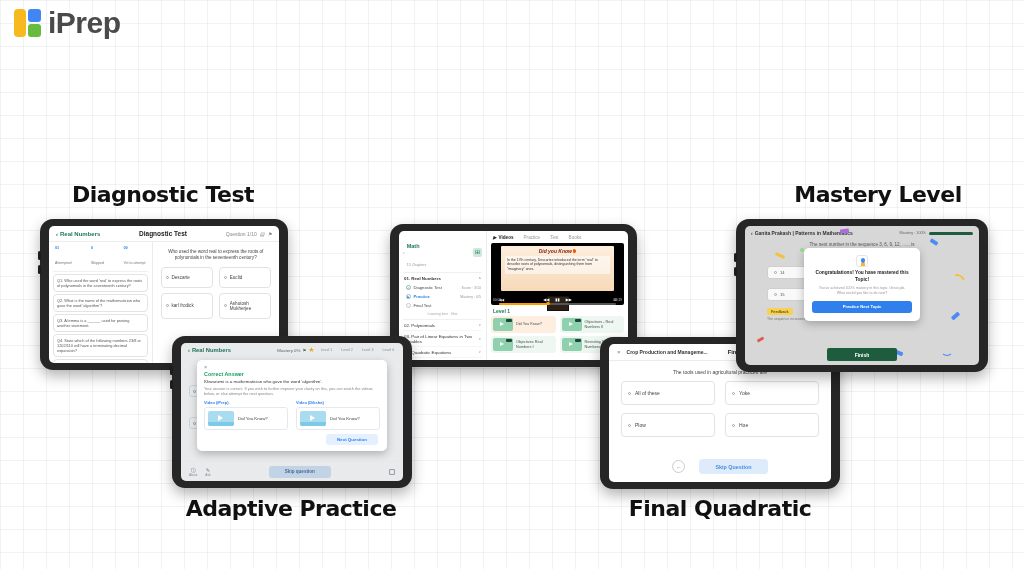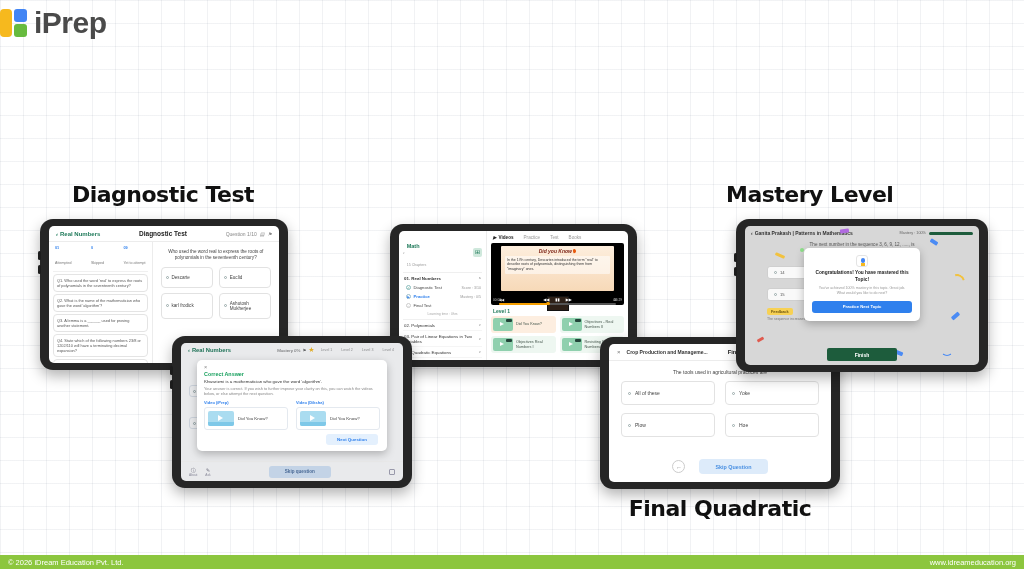--- a/index.html
+++ b/index.html
@@ -7,21 +7,21 @@
   body { font-family:"Liberation Sans", sans-serif; overflow:hidden; }
   .canvas {
     position:relative; width:1024px; height:569px; background-color:#ffffff;
     background-image:
       linear-gradient(rgba(120,130,150,0.10) 1px, transparent 1px),
       linear-gradient(90deg, rgba(120,130,150,0.10) 1px, transparent 1px);
     background-size:23px 23px; overflow:hidden;
   }
 
   
-  .logo { position:absolute; left:0; top:6px; display:flex; align-items:center; gap:4px;text-align:center; }
+  .logo { position:absolute; left:14px; top:6px; display:flex; align-items:center; gap:4px;text-align:center; }
   .logo-mark { position:relative; width:30px; height:32px; display:inline-block; }
   .logo-mark i { position:absolute; display:block; }
   .lm-y { left:0; top:2px; width:12px; height:28px; background:#f6b91e; border-radius:4px; }
   .lm-b { left:14px; top:2px; width:13px; height:13px; background:#4285f4; border-radius:3px; }
   .lm-g { left:14px; top:17px; width:13px; height:13px; background:#67bb3f; border-radius:3px; }
   .logo-text { font-size:30px; font-weight:700; color:#4a4a4a; letter-spacing:-0.5px; }
 
   
   .banner {
     position:absolute; left:38px; top:88px; width:948px; height:62px; background:#3b86f0;
@@ -30,21 +30,21 @@
   }
   .banner span {
     color:#fff; font-family:"DejaVu Sans", sans-serif; font-weight:800; font-size:27px;
     letter-spacing:-0.8px; white-space:nowrap; text-shadow:0 1px 2px rgba(0,0,0,0.15);
   }
 
   
   .sec-label { position:absolute; font-family:"DejaVu Sans", sans-serif; font-weight:800; color:#111; font-size:22px; letter-spacing:-0.5px; white-space:nowrap; }
   .lab-diag  { left:63px;  top:182px; width:200px; text-align:center; }
   .lab-remed { left:343px; top:182px; width:337px; text-align:center; }
-  .lab-mast  { left:726px; top:182px; width:180px; text-align:left; }
+  .lab-mast  { left:788px; top:182px; width:180px; text-align:center; }
   .lab-adapt { left:176px; top:496px; width:230px; text-align:center; }
   .lab-final { left:605px; top:496px; width:230px; text-align:center; }
 
   
   .tablet { position:absolute; background:#262626; border-radius:13px; padding:7px 9px;
     box-shadow:0 6px 14px rgba(0,0,0,0.30); }
   .nub { position:absolute; left:-2px; width:3px; height:9px; background:#1c1c1c; border-radius:2px; }
   .screen { width:100%; height:100%; background:#fff; border-radius:5px; overflow:hidden; position:relative; }
   .t1 { left:40px;  top:219px; width:248px; height:151px; z-index:1; }
   .t2 { left:390px; top:224px; width:247px; height:143px; z-index:1; }
@@ -192,20 +192,21 @@
         <i class="lm-y"></i>
         <i class="lm-b"></i>
         <i class="lm-g"></i>
       </span>
     <span class="logo-text">iPrep</span>
   </div>
 
 
   <div class="sec-label lab-diag">Diagnostic Test</div>
   <div class="sec-label lab-mast">Mastery Level</div>
+  <div class="sec-label lab-adapt">Adaptive Practice</div>
   <div class="sec-label lab-final">Final Quadratic</div>
 
   <div class="tablet t1">
     <div class="nub" style="top:32px"></div>
     <div class="nub" style="top:46px"></div>
     <div class="screen">
       <div class="d-head">
         <span class="d-back green">
           <i>‹</i>
           <b>Real Numbers</b>
@@ -529,18 +530,14 @@
         <span class="a-bicon">
           <b>✎</b>
           <span>Ask</span>
         </span>
         <span class="a-skip">Skip question</span>
         <span class="a-fs"></span>
       </div>
     </div>
   </div>
 
-  <div class="footer">
-    <span>© 2026 iDream Education Pvt. Ltd.</span>
-    <span>www.idreameducation.org</span>
-  </div>
 
 </div>
 
 </body></html>

